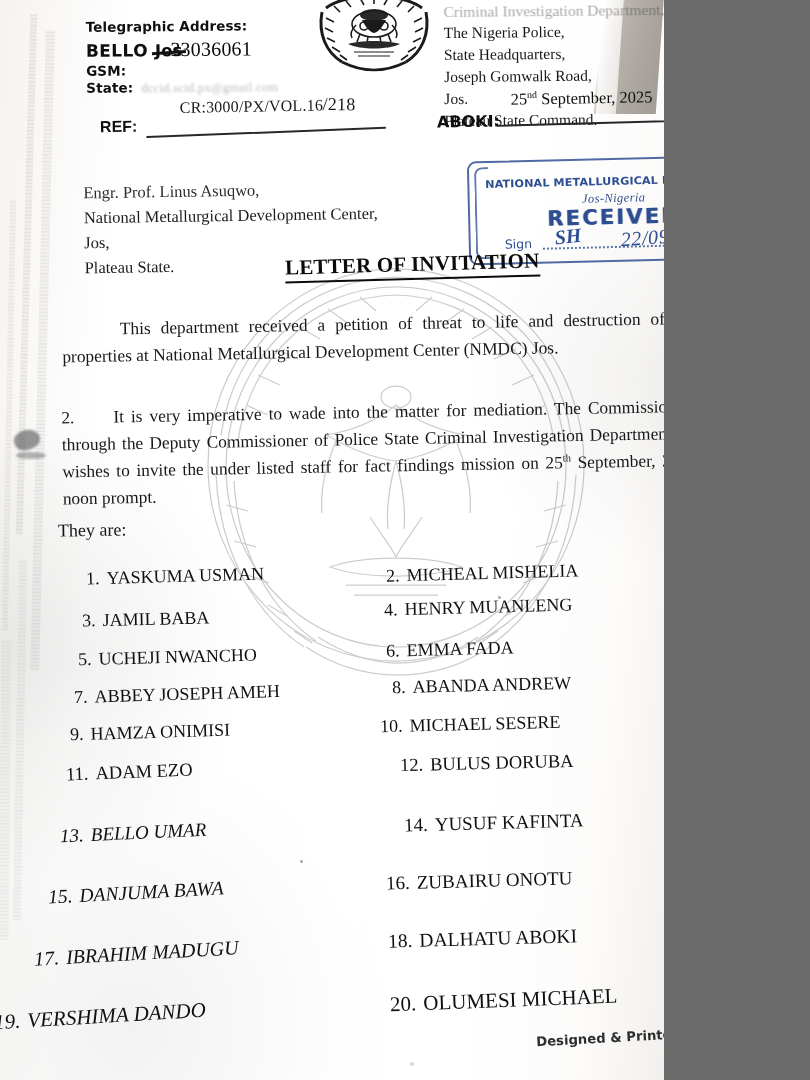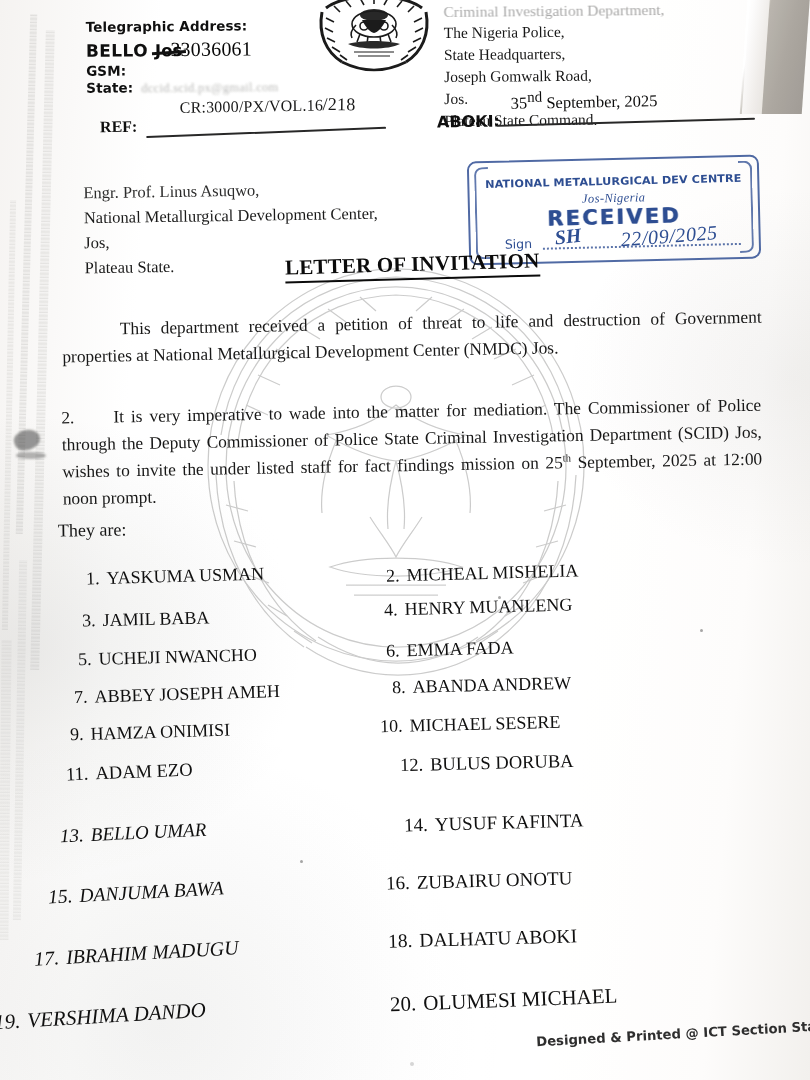--- a/index.html
+++ b/index.html
@@ -9,21 +9,21 @@
     padding: 0;
     background: #6b6b6b;
   }
   body {
     font-family: "Liberation Serif", serif;
   }
 
   
   #scan-page {
     position: relative;
-    width: 810px;
+    width: 664px;
     height: 1080px;
     overflow: hidden;
     background: #bef264;
     filter: grayscale(0.15) contrast(1.02);
   }
 
   
   .paper-base {
     position: absolute;
     inset: 0;
@@ -145,21 +145,21 @@
     filter: blur(0.7px);
     display: block;
     margin-bottom: -1px;
   }
 
   
   .refdate { position: absolute; left: 0; top: 100px; width: 100%; height: 56px; }
 
   .ref-block { position: absolute; left: 100px; top: 18px; transform: rotate(-1deg); }
   .ref-label {
-    font-family: Liberation Serif, serif; font-weight: bold;
+    font-family: Liberation Sans, sans-serif; font-weight: bold;
     font-size: 16px; color: #111;
   }
   .ref-value {
     position: absolute; left: 80px; top: -20px;
     font-family: "Liberation Serif", serif; font-size: 16px;
     color: #1b1b1b; white-space: nowrap; letter-spacing: .2px;
   }
   .ref-hand {
     font-family: "Liberation Serif", serif; font-size: 18px;
     color: #1b1b1b; display: inline-block; transform: rotate(1.5deg);
@@ -172,21 +172,21 @@
   .date-block { position: absolute; left: 437px; top: 12px; transform: rotate(-1deg); }
   .date-label {
     font-family: "DejaVu Sans", sans-serif; font-weight: bold;
     font-size: 16px; color: #111;
   }
   .date-value {
     position: absolute; left: 74px; top: -22px;
     font-family: "Liberation Serif", serif; font-size: 16.5px;
     color: #101010; white-space: nowrap;
   }
-  .date-value sup { font-size: 15px; vertical-align: super; }
+  .date-value sup { font-size: 10px; vertical-align: super; }
 
   
   .addressee {
     position: absolute; left: 84px; top: 178px;
     font-family: "Liberation Serif", serif;
     font-size: 16.5px; line-height: 1.52;
     color: #1c1c1c;
     transform: rotate(-0.9deg);
     white-space: nowrap;
   }
@@ -439,21 +439,21 @@
       <span class="ref-label">REF:</span>
       <span class="ref-value">
         <span>CR:3000/PX/VOL.16</span><span class="ref-hand">/218</span>
       </span>
       <span class="rule" style="left:46px; top:16px; width:240px; transform:rotate(-1.2deg);"></span>
     </div>
 
     <div class="date-block">
       <span class="date-label">ABOKI:</span>
       <span class="date-value">
-        <span>35</span><sup>nd</sup><span> September, 2025</span>
+        <span>25</span><sup>nd</sup><span> September, 2025</span>
       </span>
       <span class="rule" style="left:60px; top:12px; width:258px; transform:rotate(-0.6deg);"></span>
     </div>
   </div>
 
   <div class="addressee">
     <div>Engr. Prof. Linus Asuqwo,</div>
     <div>National Metallurgical Development Center,</div>
     <div>Jos,</div>
     <div>Plateau State.</div>

